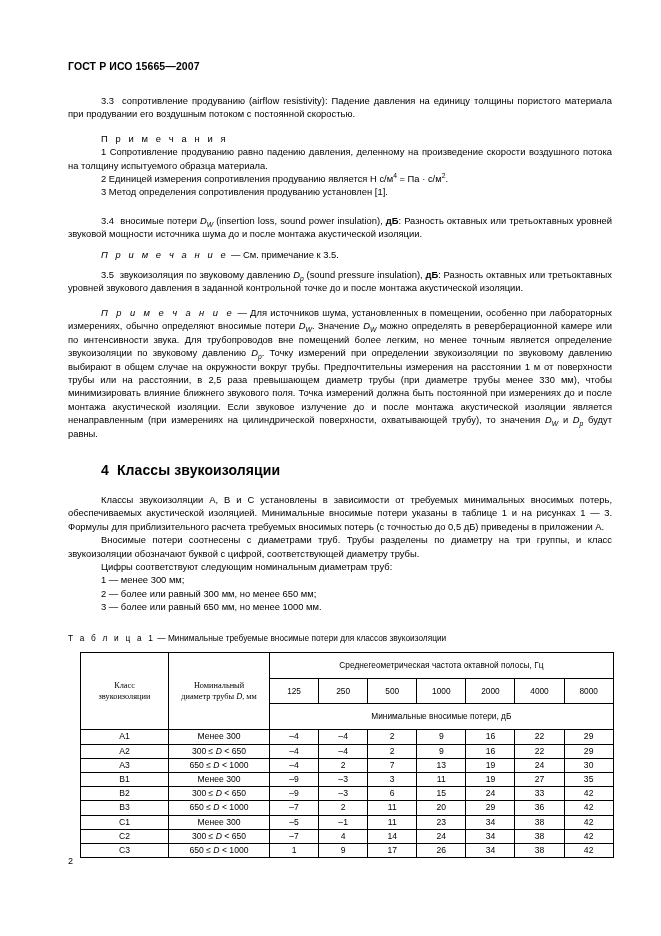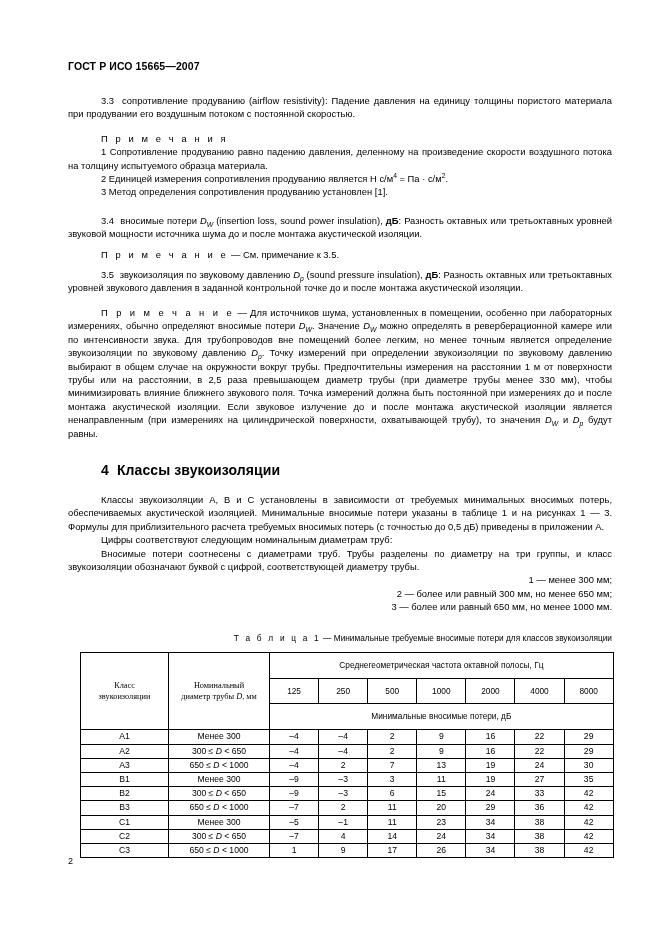--- a/index.html
+++ b/index.html
@@ -72,21 +72,21 @@
   }
   .note-head {
     text-indent: 33px;
   }
   .note-item {
     text-indent: 33px;
   }
   .note-para {
     text-indent: 33px;
   }
-  .note-inline .nlabel { letter-spacing: 2.6px; }
+  .note-inline .nlabel { letter-spacing: 2.6px; font-style: italic; }
 
   sup, .sup {
     font-size: 0.72em;
     vertical-align: super;
     line-height: 0;
   }
   sub, .sub {
     font-size: 0.72em;
     vertical-align: sub;
     line-height: 0;
@@ -99,28 +99,28 @@
     margin: 0;
     padding: 0;
     text-indent: 33px;
     letter-spacing: 0.1px;
   }
 
   .list-line {
     text-indent: 33px;
     font-size: 9.4px;
     line-height: 13.2px;
-    text-align: right;
+    text-align: left;
   }
 
   
   .table-caption {
     font-size: 8.3px;
     margin: 0;
-    text-align: right;
+    text-align: left;
     white-space: nowrap;
   }
   .table-caption .tlabel { letter-spacing: 2.2px; }
 
   table.gost {
     border-collapse: collapse;
     width: 533px;
     margin-top: 7px;
     margin-left: 12px;
     table-layout: fixed;
@@ -190,22 +190,22 @@
 
     <p class="clause gap-s"><span>3.5</span>&nbsp;&nbsp;<span class="term">звукоизоляция по звуковому давлению</span> <span class="term it">D</span><sub class="term it">p</sub> <span class="eng">(sound pressure insulation)</span>, <span class="db">дБ</span><span>: Разность октавных или третьоктавных уровней звукового давления в заданной контрольной точке до и после монтажа акустической изоляции.</span></p>
 
     <div class="notes-block gap-m">
       <p class="note-para note-inline"><span class="nlabel">П р и м е ч а н и е</span><span> — Для источников шума, установленных в помещении, особенно при лабораторных измерениях, обычно определяют вносимые потери </span><span class="it">D</span><sub class="it">W</sub><span>. Значение </span><span class="it">D</span><sub class="it">W</sub><span> можно определять в реверберационной камере или по интенсивности звука. Для трубопроводов вне помещений более легким, но менее точным является определение звукоизоляции по звуковому давлению </span><span class="it">D</span><sub class="it">p</sub><span>. Точку измерений при определении звукоизоляции по звуковому давлению выбирают в общем случае на окружности вокруг трубы. Предпочтительны измерения на расстоянии 1 м от поверхности трубы или на расстоянии, в 2,5 раза превышающем диаметр трубы (при диаметре трубы менее 330 мм), чтобы минимизировать влияние ближнего звукового поля. Точка измерений должна быть постоянной при измерениях до и после монтажа акустической изоляции. Если звуковое излучение до и после монтажа акустической изоляции является ненаправленным (при измерениях на цилиндрической поверхности, охватывающей трубу), то значения </span><span class="it">D</span><sub class="it">W</sub><span> и </span><span class="it">D</span><sub class="it">p</sub><span> будут равны.</span></p>
     </div>
 
     <h2 class="section" style="margin-top:22px;"><span>4</span>&nbsp;&nbsp;<span>Классы звукоизоляции</span></h2>
 
     <p class="clause" style="margin-top:15px;">Классы звукоизоляции А, В и С установлены в зависимости от требуемых минимальных вносимых потерь, обеспечиваемых акустической изоляцией. Минимальные вносимые потери указаны в таблице 1 и на рисунках 1 — 3. Формулы для приблизительного расчета требуемых вносимых потерь (с точностью до 0,5 дБ) приведены в приложении А.</p>
+    <p class="clause">Вносимые потери соотнесены с диаметрами труб. Трубы разделены по диаметру на три группы, и класс звукоизоляции обозначают буквой с цифрой, соответствующей диаметру трубы.</p>
     <p class="clause">Цифры соответствуют следующим номинальным диаметрам труб:</p>
-    <p class="clause">Вносимые потери соотнесены с диаметрами труб. Трубы разделены по диаметру на три группы, и класс звукоизоляции обозначают буквой с цифрой, соответствующей диаметру трубы.</p>
 
     <p class="list-line">1 — менее 300 мм;</p>
     <p class="list-line">2 — более или равный 300 мм, но менее 650 мм;</p>
     <p class="list-line">3 — более или равный 650 мм, но менее 1000 мм.</p>
 
     <p class="table-caption" style="margin-top:19px;"><span class="tlabel">Т а б л и ц а  1</span><span> — Минимальные требуемые вносимые потери для классов звукоизоляции</span></p>
 
     <table class="gost">
       <colgroup>
         <col class="th-class">

